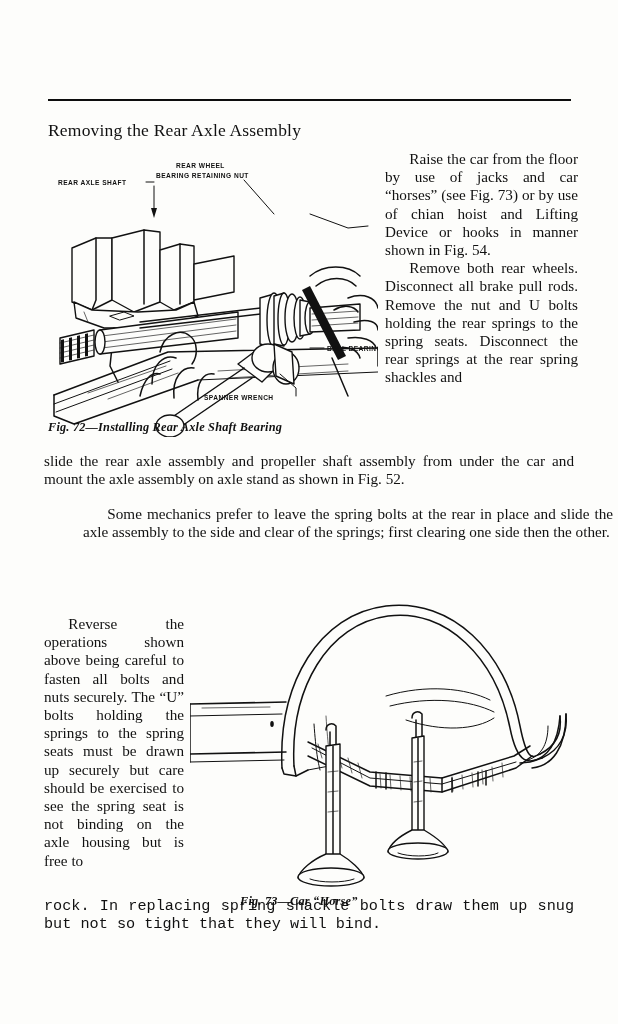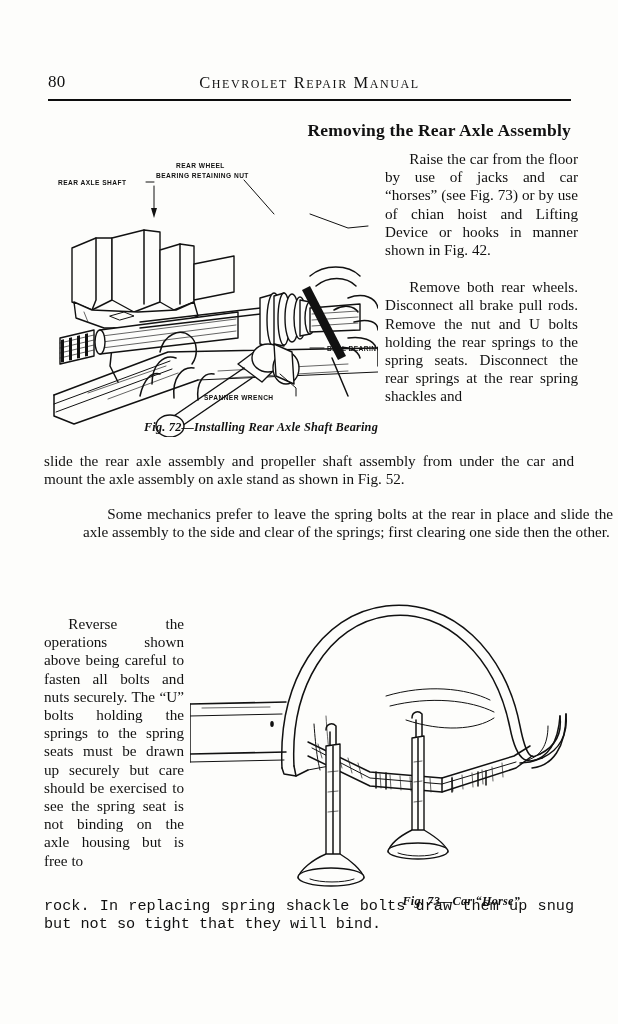--- a/index.html
+++ b/index.html
@@ -47,40 +47,40 @@
     left: 48px;
     top: 99px;
     width: 523px;
     height: 0;
     border-top: 2.2px solid #0d0d0d;
   }
 
   
   .section-heading {
     position: absolute;
-    text-align: right;
-    font-weight: bold;
+    text-align: left;
+    font-weight: normal;
     font-size: 17.5px;
     letter-spacing: 0.2px;
   }
   #heading-removing { left: 48px; top: 120px; width: 523px; }
   #heading-replace  { left: 48px; top: 570px; width: 523px; }
 
   
   .body-col {
     position: absolute;
     font-size: 15.2px;
     line-height: 18.2px;
     text-align: justify;
     text-align-last: left;
     -webkit-hyphens: none;
     hyphens: none;
   }
   .body-col p { margin: 0; }
-  .body-col p + p { text-indent: 1.6em; margin-top: 19px; }
+  .body-col p + p { text-indent: 1.6em; }
   .indent-first { text-indent: 1.6em; }
 
   #col-right-top {
     left: 385px;
     top: 150px;
     width: 193px;
   }
   #col-left-bottom {
     left: 44px;
     top: 615px;
@@ -104,21 +104,21 @@
     font-family: Liberation Mono, monospace;
   }
 
   
   .figure { position: absolute; }
   #figure-72 { left: 48px; top: 152px; width: 330px; height: 285px; }
   #figure-73 { left: 190px; top: 596px; width: 385px; height: 295px; }
 
   .fig-caption {
     position: absolute;
-    text-align: right;
+    text-align: left;
     font-style: italic;
     font-weight: bold;
     font-size: 12.3px;
     letter-spacing: 0.2px;
   }
   #caption-72 { left: 48px; top: 420px; width: 330px; }
   #caption-73 { left: 240px; top: 894px; width: 280px; }
 
   svg { display: block; }
   .ink { fill: none; stroke: #111; stroke-width: 1.5; stroke-linecap: round; stroke-linejoin: round; }
@@ -133,24 +133,20 @@
     font-size: 6.6px;
     letter-spacing: 0.45px;
     fill: #111;
   }
 </style>
 </head>
 <body>
 
 <div class="page">
 
-  <div class="runhead">
-    <span class="folio">80</span>
-    <span class="booktitle">Chevrolet Repair Manual</span>
-  </div>
   <div class="headrule"></div>
 
   <div class="section-heading" id="heading-removing">Removing the Rear Axle Assembly</div>
 
   <div class="figure" id="figure-72">
     <svg viewBox="0 0 330 285" width="330" height="285">
 
       <path class="ink" d="M6 243 L120 200 L330 196"></path>
       <path class="ink-thin" d="M6 252 L122 209"></path>
       <path class="ink-thin" d="M8 260 L124 217"></path>
@@ -249,21 +245,21 @@
       <text class="callout" x="128" y="16">REAR  WHEEL</text>
       <text class="callout" x="108" y="26">BEARING RETAINING NUT</text>
       <text class="callout" x="279" y="199">BALL BEARING</text>
       <text class="callout" x="156" y="248">SPANNER  WRENCH</text>
     </svg>
   </div>
 
   <div class="fig-caption" id="caption-72">Fig. 72—Installing Rear Axle Shaft Bearing</div>
 
   <div class="body-col" id="col-right-top">
-    <p class="indent-first">Raise the car from the floor by use of jacks and car “horses” (see Fig. 73) or by use of chian hoist and Lifting Device or hooks in manner shown in Fig. 42.</p>
+    <p class="indent-first">Raise the car from the floor by use of jacks and car “horses” (see Fig. 73) or by use of chian hoist and Lifting Device or hooks in manner shown in Fig. 54.</p>
     <p>Remove both rear wheels. Disconnect all brake pull rods. Remove the nut and U bolts holding the rear springs to the spring seats. Disconnect the rear springs at the rear spring shackles and</p>
   </div>
 
   <div class="body-col" id="para-slide">
     <p>slide the rear axle assembly and propeller shaft assembly from under the car and mount the axle assembly on axle stand as shown in Fig. 52.</p>
   </div>
 
   <div class="body-col" id="para-some">
     <p class="indent-first">Some mechanics prefer to leave the spring bolts at the rear in place and slide the axle assembly to the side and clear of the springs; first clearing one side then the other.</p>
   </div>

